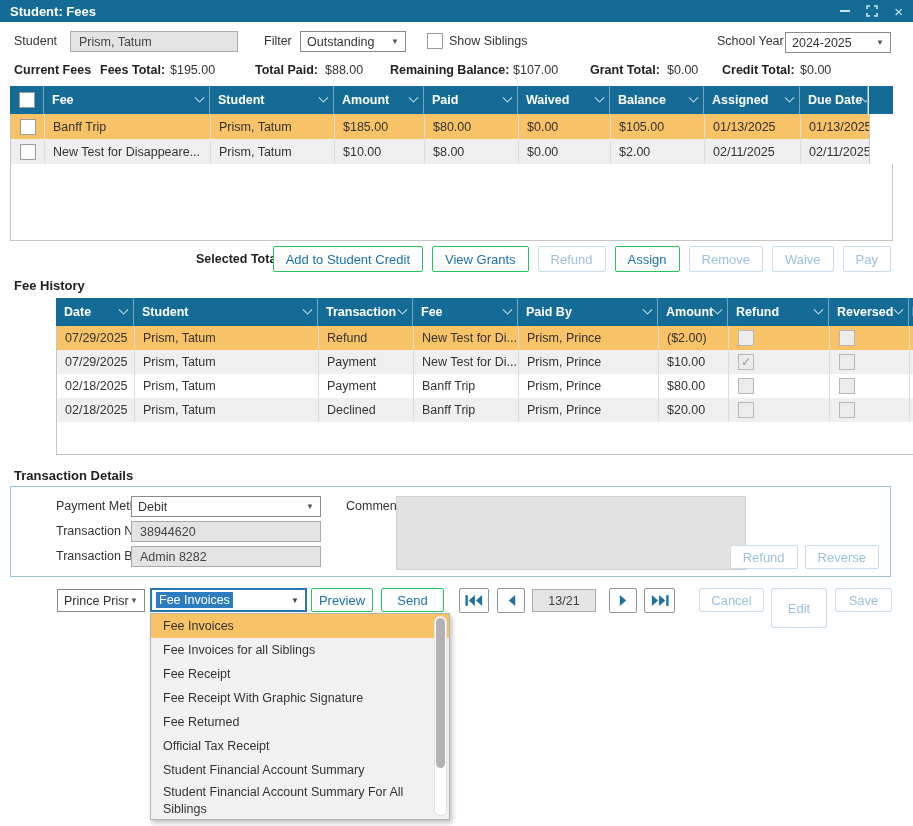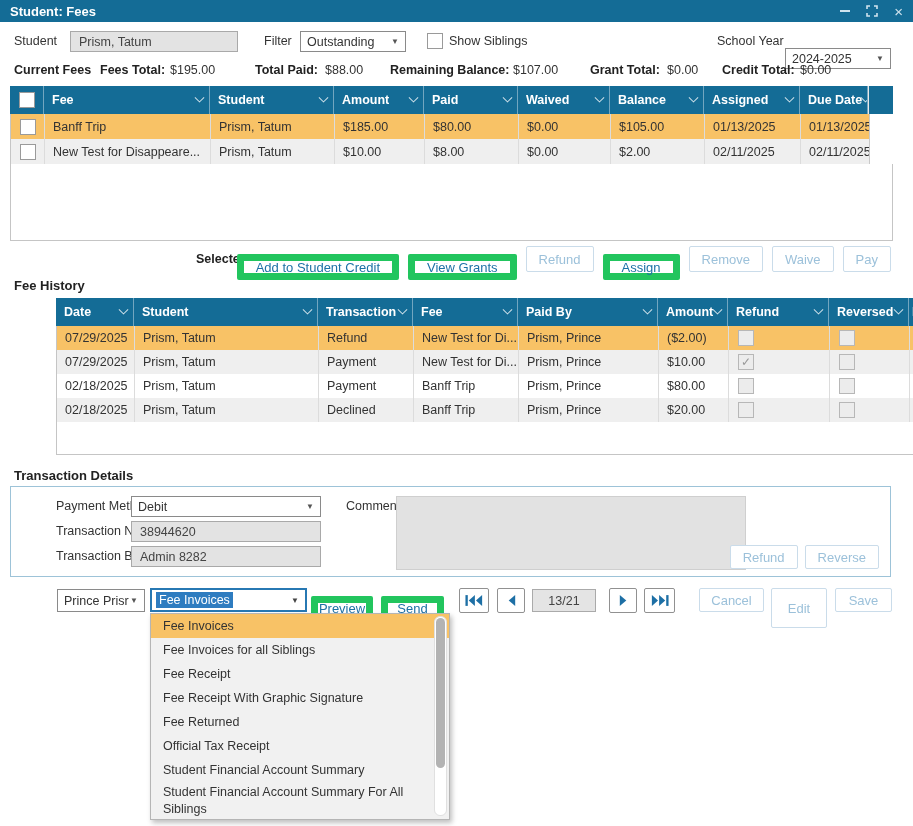--- a/index.html
+++ b/index.html
@@ -20,21 +20,21 @@
   .lbl { font-size:12.5px; color:#333; }
   .b { font-weight:bold; color:#222; }
   .textbox { background:#e3e3e3; border:1px solid #a9a9a9; font-size:12.5px; color:#444;
     display:flex; align-items:center; padding:0 8px; height:21px; white-space:nowrap; overflow:hidden; }
   .select { background:#fff; border:1px solid #8a8a8a; font-size:12.5px; color:#333;
     display:flex; align-items:center; padding:4px 6px; height:21px; }
   .select .arrow { margin-left:auto; font-size:8px; color:#555; }
   .checkbox { width:16px; height:16px; background:#fff; border:1px solid #9a9a9a; }
   .btn { height:26px; display:inline-flex; align-items:center; justify-content:center;
     background:#fff; border-radius:2px; font-size:13px; padding:0 12px; cursor:pointer; white-space:nowrap; }
-  .btn.on  { color:#1d71a6; border:7px solid #22c55e;margin-top:8px; }
+  .btn.on  { color:#1d71a6; border:1px solid #22c55e; }
   .btn.off { color:#9cc1da; border:1px solid #cadcea; }
 
   
   .thead { display:flex; height:28px; background:#146c96; color:#fff; }
   .hcell { display:flex; align-items:center; font-size:12.5px; font-weight:bold; padding:0 6px 0 8px;
     border-right:1px solid rgba(255,255,255,.4); overflow:hidden; white-space:nowrap; }
   .hcell .chev { margin-left:auto; width:7px; height:7px; border-right:1.6px solid rgba(255,255,255,.8);
     border-bottom:1.6px solid rgba(255,255,255,.8); transform:rotate(45deg) translate(-2px,-2px); flex:0 0 auto; }
   .tbody { background:#fff; border:1px solid #c5c5c5; border-top:none; }
   .trow { display:flex; align-items:stretch; }
@@ -109,21 +109,21 @@
     <span class="abs lbl" style="left:14px; top:4px;">Student</span>
     <div class="abs textbox" style="left:70px; top:1px; width:168px;">Prism, Tatum</div>
     <span class="abs lbl" style="left:264px; top:4px;">Filter</span>
     <div class="abs select" style="left:300px; top:1px; width:106px;">
       <span>Outstanding</span>
       <span class="arrow">▼</span>
     </div>
     <span class="abs checkbox" style="left:427px; top:3px;"></span>
     <span class="abs lbl" style="left:449px; top:4px;">Show Siblings</span>
     <span class="abs lbl" style="left:717px; top:4px;">School Year</span>
-    <div class="abs select" style="left:785px; top:18px; width:106px;">
+    <div class="abs select" style="left:785px; top:2px; width:106px;">
       <span>2024-2025</span>
       <span class="arrow">▼</span>
     </div>
   </div>
 
   <div class="abs" style="top:63px; left:0; width:828px; height:16px;">
     <span class="abs lbl b" style="left:14px;">Current Fees</span>
     <span class="abs lbl b" style="left:100px;">Fees Total:</span>
     <span class="abs lbl" style="left:170px;">$195.00</span>
     <span class="abs lbl b" style="left:255px;">Total Paid:</span>

